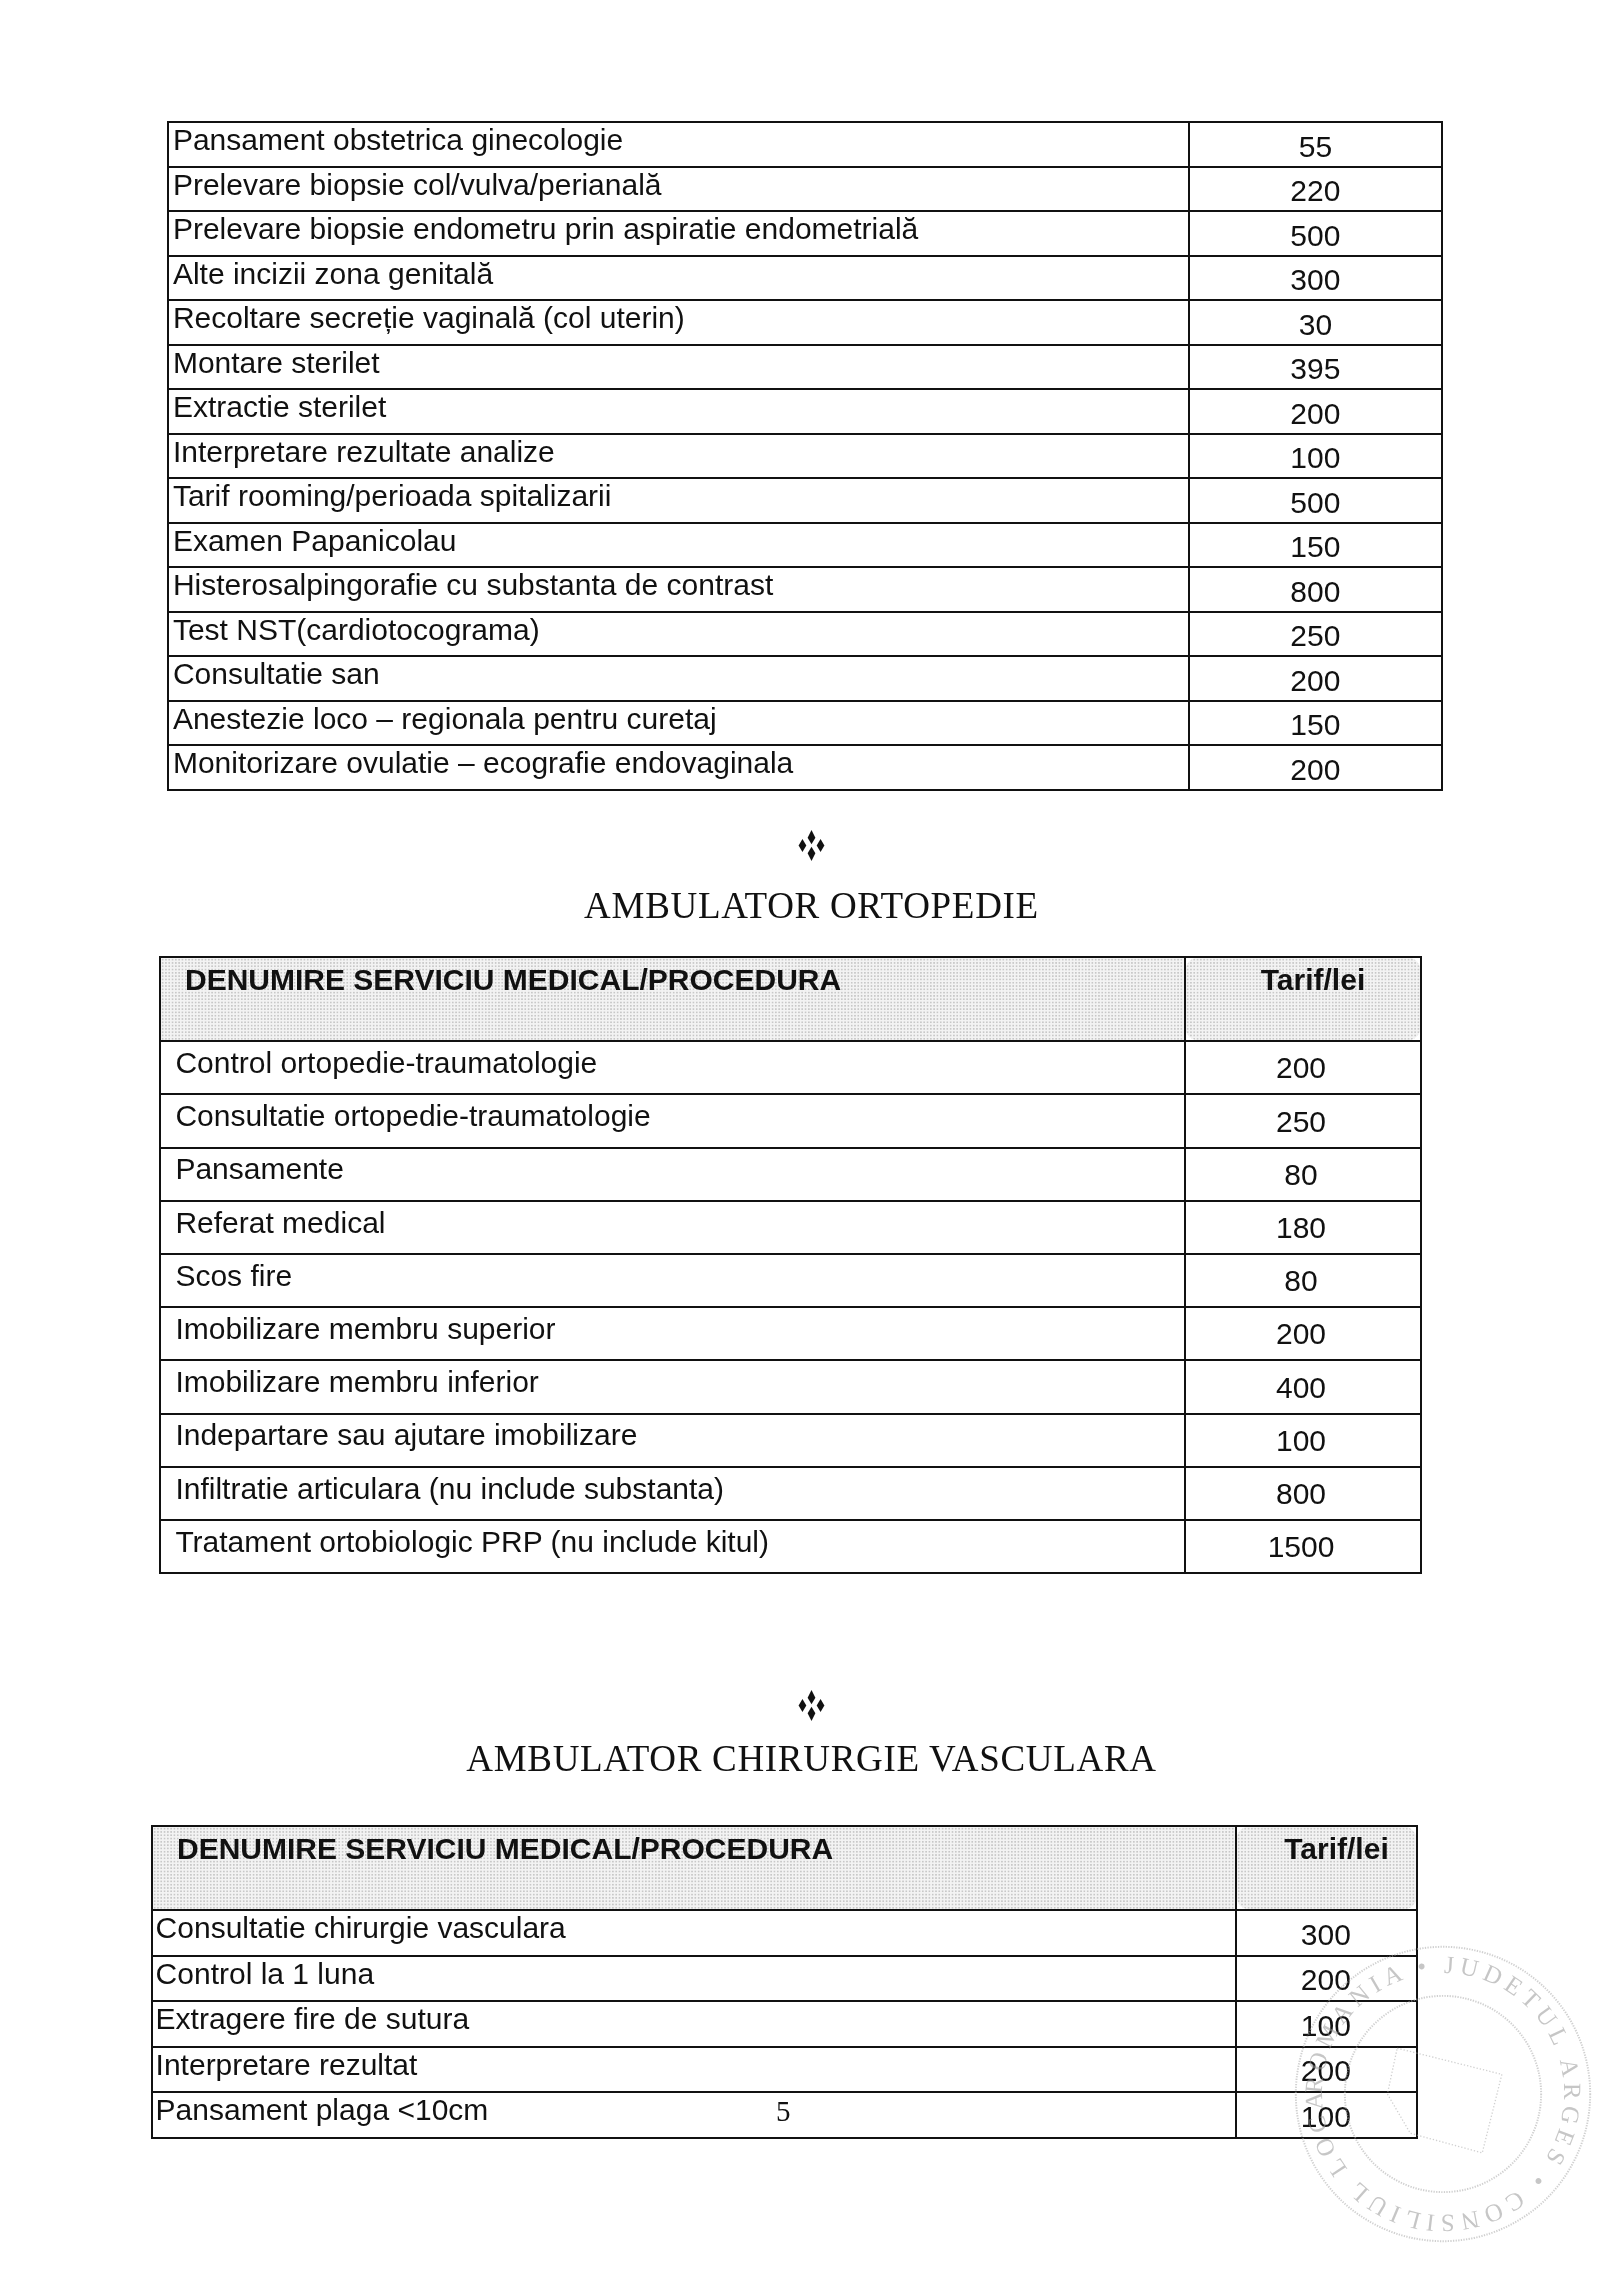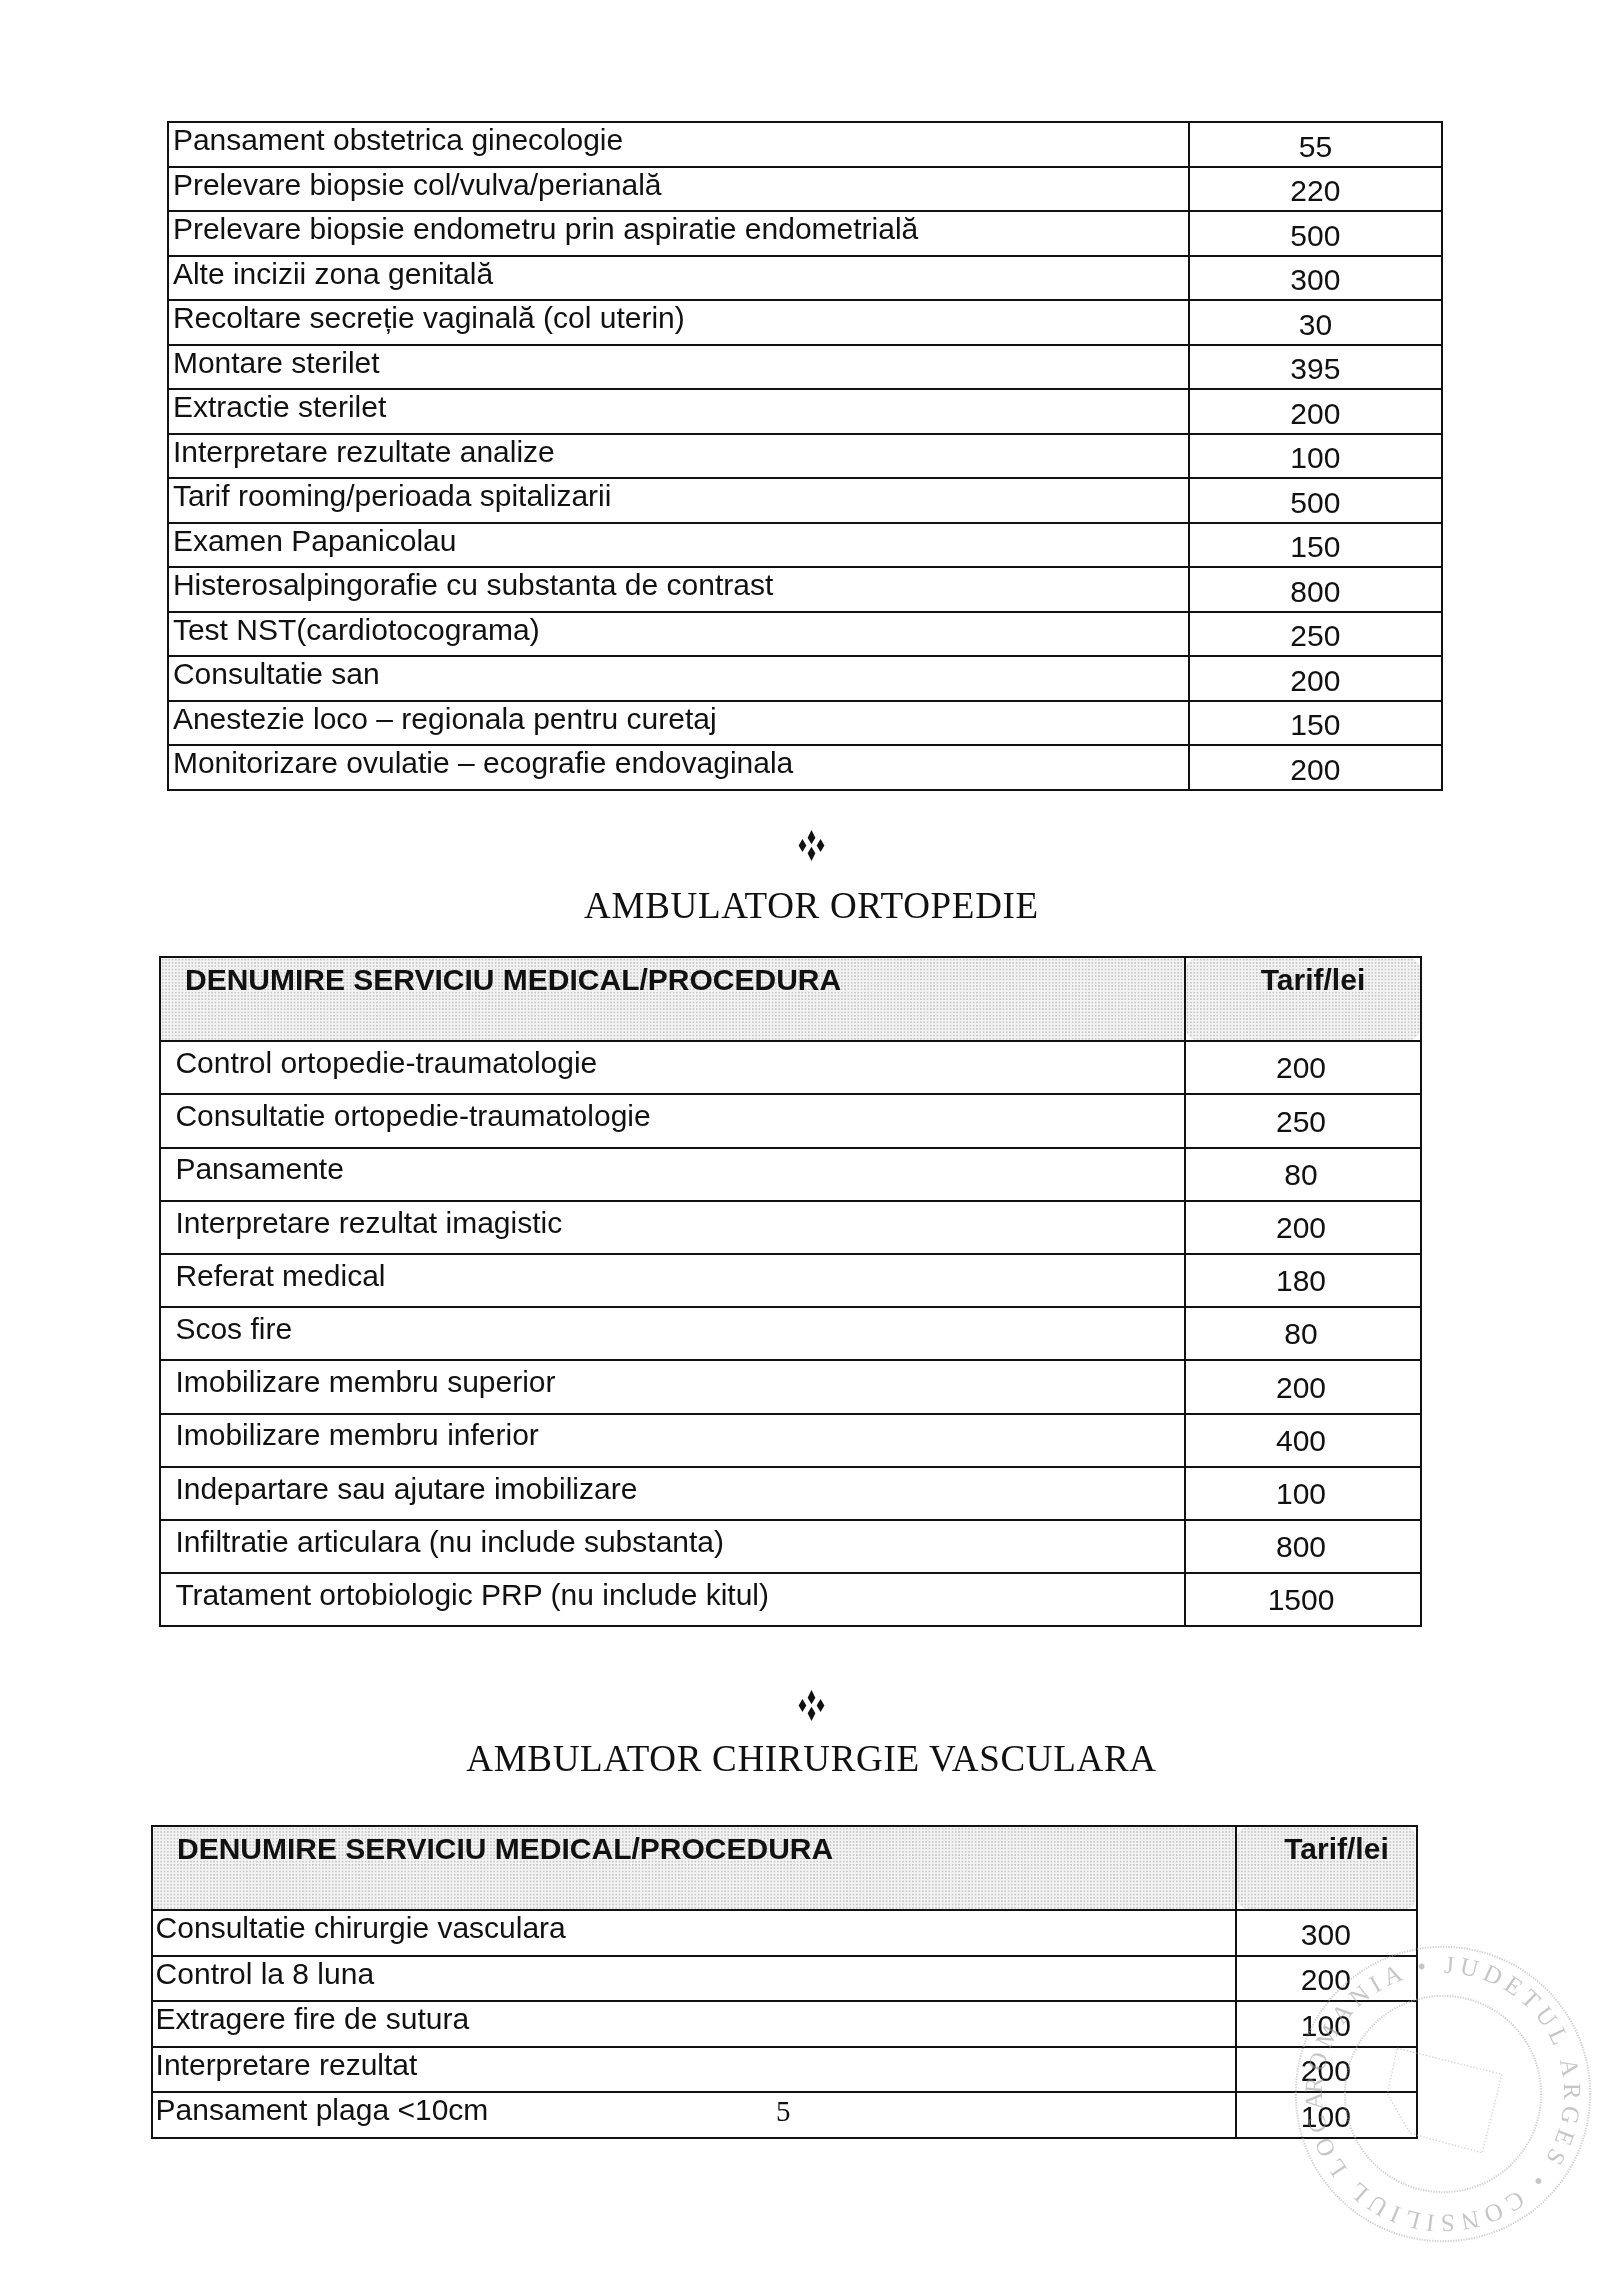--- a/index.html
+++ b/index.html
@@ -135,24 +135,20 @@
         </tr>
       <tr>
           <td class="name">Consultatie ortopedie-traumatologie</td>
           <td class="val">250</td>
         </tr>
       <tr>
           <td class="name">Pansamente</td>
           <td class="val">80</td>
         </tr>
       <tr>
-          <td class="name">Interpretare rezultat imagistic</td>
-          <td class="val">200</td>
-        </tr>
-      <tr>
           <td class="name">Referat medical</td>
           <td class="val">180</td>
         </tr>
       <tr>
           <td class="name">Scos fire</td>
           <td class="val">80</td>
         </tr>
       <tr>
           <td class="name">Imobilizare membru superior</td>
           <td class="val">200</td>
@@ -190,21 +186,21 @@
     <tbody>
       <tr class="hdr">
         <td class="name">DENUMIRE SERVICIU MEDICAL/PROCEDURA</td>
         <td class="val">Tarif/lei</td>
       </tr>
       <tr>
           <td class="name">Consultatie chirurgie vasculara</td>
           <td class="val">300</td>
         </tr>
       <tr>
-          <td class="name">Control la 8 luna</td>
+          <td class="name">Control la 1 luna</td>
           <td class="val">200</td>
         </tr>
       <tr>
           <td class="name">Extragere fire de sutura</td>
           <td class="val">100</td>
         </tr>
       <tr>
           <td class="name">Interpretare rezultat</td>
           <td class="val">200</td>
         </tr>

